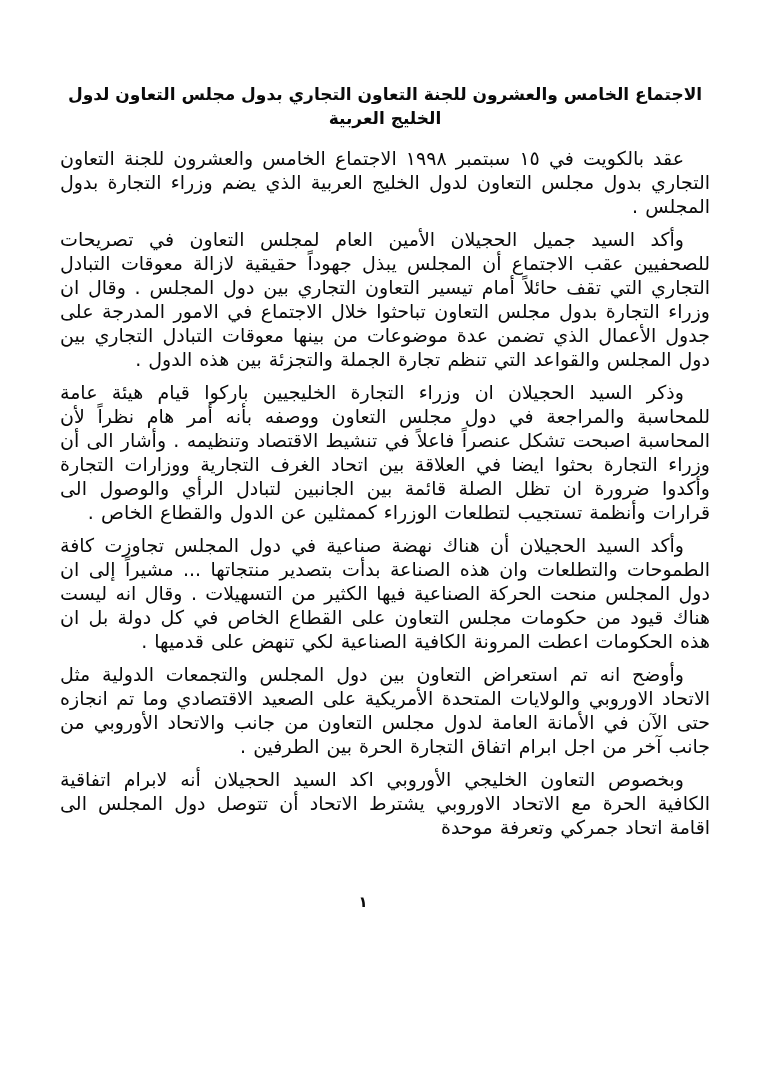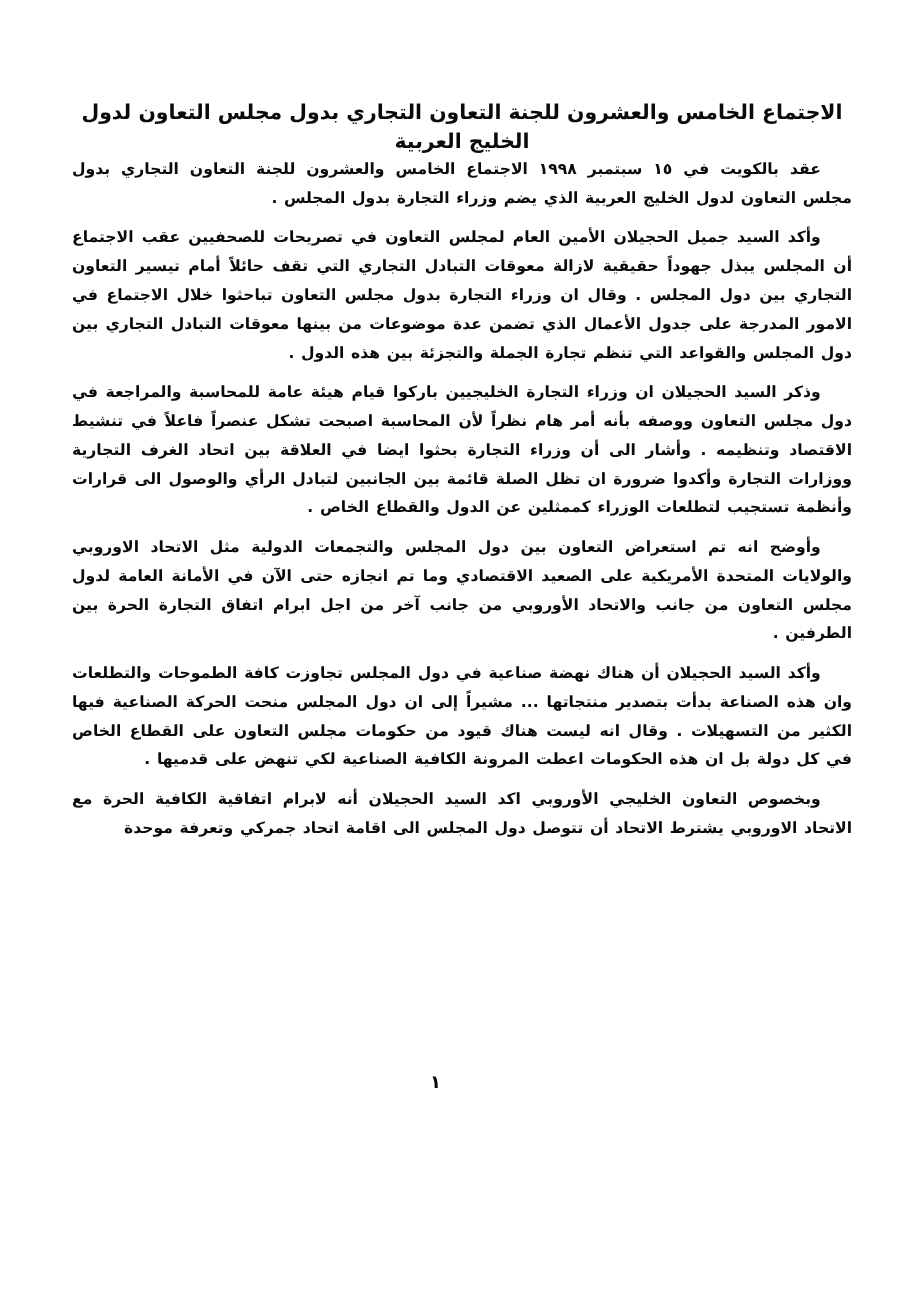--- a/index.html
+++ b/index.html
@@ -22,28 +22,29 @@
     right: 60px;
     width: 650px;
     direction: rtl;
   }
   .doc-title {
     text-align: center;
     font-weight: bold;
     font-size: 17px;
     line-height: 24px;
     letter-spacing: 0.2px;
+    margin-bottom: 16px;
   }
   .doc-title .t2 {
     margin-top: 6px;
   }
   .para {
     margin: 0 0 9px 0;
-    font-size: 13px;
-    font-weight: bold;
+    font-size: 19px;
+    font-weight: normal;
     line-height: 24px;
     text-align: justify;
     text-indent: 26px;
     word-spacing: 1px;
   }
   .page-number {
     position: absolute;
     top: 893px;
     left: 348px;
     width: 30px;
@@ -57,18 +58,18 @@
 <body>
 
 <div class="page">
   <div class="content">
     <div class="doc-title">
       <div class="t1">الاجتماع الخامس والعشرون للجنة التعاون التجاري بدول مجلس التعاون لدول الخليج العربية</div>
     </div>
     <p class="para">عقد بالكويت في ١٥ سبتمبر ١٩٩٨ الاجتماع الخامس والعشرون للجنة التعاون التجاري بدول مجلس التعاون لدول الخليج العربية الذي يضم وزراء التجارة بدول المجلس .</p>
     <p class="para">وأكد السيد جميل الحجيلان الأمين العام لمجلس التعاون في تصريحات للصحفيين عقب الاجتماع أن المجلس يبذل جهوداً حقيقية لازالة معوقات التبادل التجاري التي تقف حائلاً أمام تيسير التعاون التجاري بين دول المجلس . وقال ان وزراء التجارة بدول مجلس التعاون تباحثوا خلال الاجتماع في الامور المدرجة على جدول الأعمال الذي تضمن عدة موضوعات من بينها معوقات التبادل التجاري بين دول المجلس والقواعد التي تنظم تجارة الجملة والتجزئة بين هذه الدول .</p>
     <p class="para">وذكر السيد الحجيلان ان وزراء التجارة الخليجيين باركوا قيام هيئة عامة للمحاسبة والمراجعة في دول مجلس التعاون ووصفه بأنه أمر هام نظراً لأن المحاسبة اصبحت تشكل عنصراً فاعلاً في تنشيط الاقتصاد وتنظيمه . وأشار الى أن وزراء التجارة بحثوا ايضا في العلاقة بين اتحاد الغرف التجارية ووزارات التجارة وأكدوا ضرورة ان تظل الصلة قائمة بين الجانبين لتبادل الرأي والوصول الى قرارات وأنظمة تستجيب لتطلعات الوزراء كممثلين عن الدول والقطاع الخاص .</p>
+    <p class="para">وأكد السيد الحجيلان أن هناك نهضة صناعية في دول المجلس تجاوزت كافة الطموحات والتطلعات وان هذه الصناعة بدأت بتصدير منتجاتها ... مشيراً إلى ان دول المجلس منحت الحركة الصناعية فيها الكثير من التسهيلات . وقال انه ليست هناك قيود من حكومات مجلس التعاون على القطاع الخاص في كل دولة بل ان هذه الحكومات اعطت المرونة الكافية الصناعية لكي تنهض على قدميها .</p>
     <p class="para">وأوضح انه تم استعراض التعاون بين دول المجلس والتجمعات الدولية مثل الاتحاد الاوروبي والولايات المتحدة الأمريكية على الصعيد الاقتصادي وما تم انجازه حتى الآن في الأمانة العامة لدول مجلس التعاون من جانب والاتحاد الأوروبي من جانب آخر من اجل ابرام اتفاق التجارة الحرة بين الطرفين .</p>
-    <p class="para">وأكد السيد الحجيلان أن هناك نهضة صناعية في دول المجلس تجاوزت كافة الطموحات والتطلعات وان هذه الصناعة بدأت بتصدير منتجاتها ... مشيراً إلى ان دول المجلس منحت الحركة الصناعية فيها الكثير من التسهيلات . وقال انه ليست هناك قيود من حكومات مجلس التعاون على القطاع الخاص في كل دولة بل ان هذه الحكومات اعطت المرونة الكافية الصناعية لكي تنهض على قدميها .</p>
     <p class="para">وبخصوص التعاون الخليجي الأوروبي اكد السيد الحجيلان أنه لابرام اتفاقية الكافية الحرة مع الاتحاد الاوروبي يشترط الاتحاد أن تتوصل دول المجلس الى اقامة اتحاد جمركي وتعرفة موحدة</p>
   </div>
   <div class="page-number">١</div>
 </div>
 
 </body></html>

